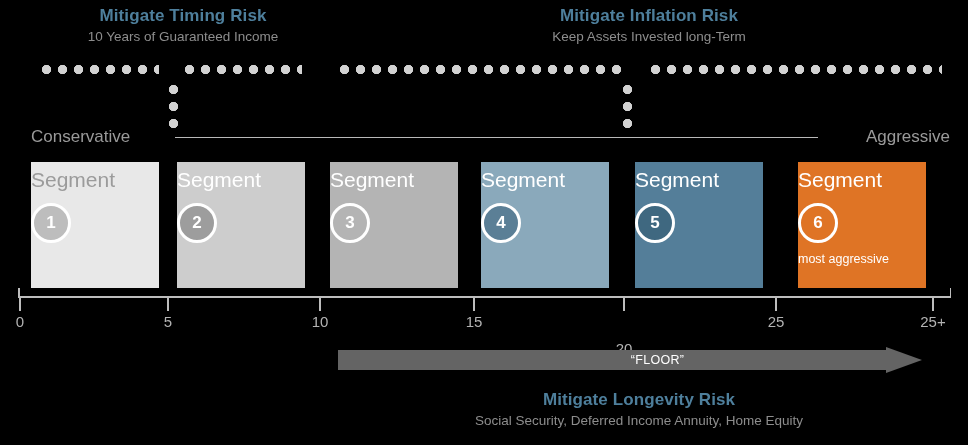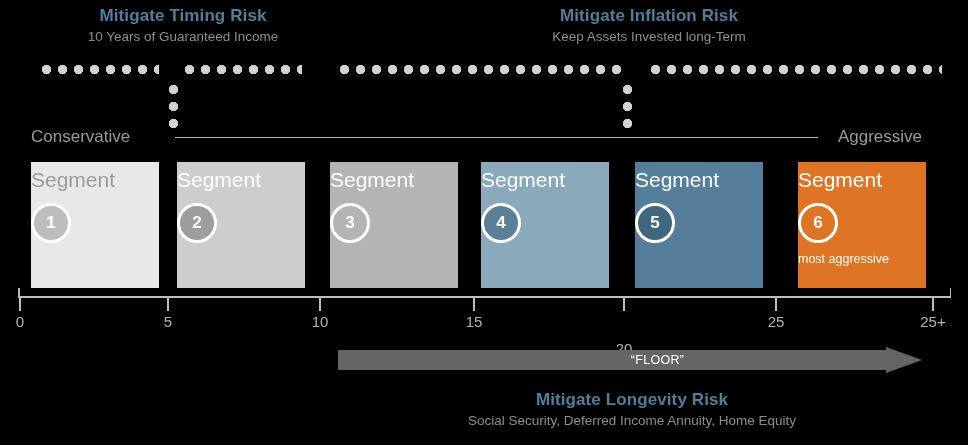--- a/index.html
+++ b/index.html
@@ -75,21 +75,21 @@
     background: #b9b9b9;
   }
   .spectrum-label {
     position: absolute;
     top: 127px;
     font-size: 17px;
     color: #9a9a9a;
     white-space: nowrap;
   }
   #label-conservative { left: 31px; }
-  #label-aggressive  { right: 46px; }
+  #label-aggressive  { right: 18px; }
 
   
   #segments {
     position: absolute;
     left: 0;
     top: 162px;
     width: 968px;
     height: 128px;
   }
   .segment {
@@ -196,21 +196,21 @@
     font-size: 12.5px;
     line-height: 18px;
     color: #ffffff;
     letter-spacing: .3px;
     margin-left: 44px;
   }
 
   
   #callout-longevity {
     position: absolute;
-    left: 340px;
+    left: 347px;
     top: 390px;
     width: 584px;
     text-align: center;
   }
 </style>
 </head>
 <body>
 
 <div id="stage">
 

